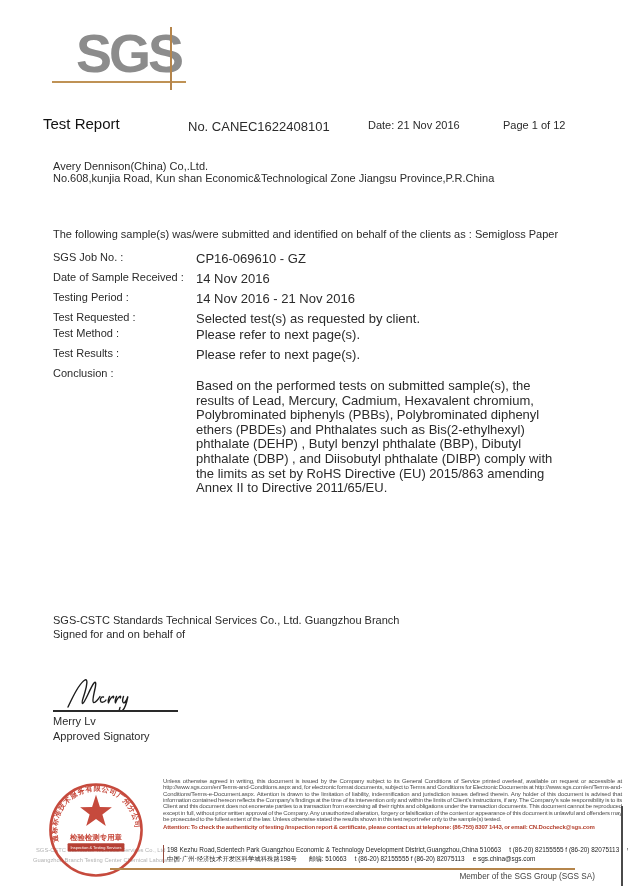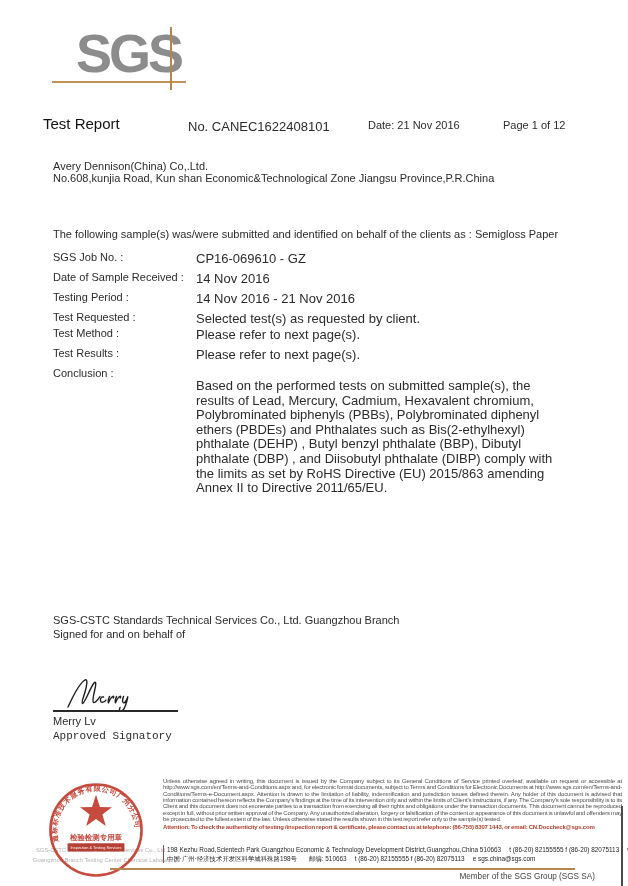--- a/index.html
+++ b/index.html
@@ -29,21 +29,21 @@
   .row-job { top:251px; } .row-received { top:271px; } .row-period { top:291px; }
   .row-requested { top:311px; } .row-method { top:327px; } .row-results { top:347px; }
   .row-conclusion { top:367px; }
   .row-conclusion .field-value { width:376px; line-height:14.6px;margin-top:12px; }
 
   .signed-for { left:53px; top:628px; }
   .signed-company { left:53px; top:614px; }
   .signature-svg { left:64px; top:676px; width:84px; height:40px; }
   .signature-line { left:53px; top:710px; width:125px; height:2px; background:#2a2a2a; }
   .signatory-name { left:53px; top:715px; }
-  .signatory-title { left:53px; top:730px;font-family:Liberation Mono, monospace; }
+  .signatory-title { left:53px; top:730px; }
 
   
   .stamp-side-text { color:#b3b3b3; font-size:5.8px; line-height:6px; white-space:nowrap; }
   .stamp-side-1 { left:36px; top:847px; }
   .stamp-side-2 { left:33px; top:857px; }
   .stamp-svg { left:47px; top:781px; width:98px; height:98px; opacity:.92; }
 
   .legal-block { left:163px; top:778px; width:459px; font-size:6px; line-height:6.35px;
                  text-align:justify; color:#4f4f4f; letter-spacing:-0.15px; word-spacing:-0.4px; }
   .attention { margin-top:2px; color:#b3402e; font-weight:bold; }

